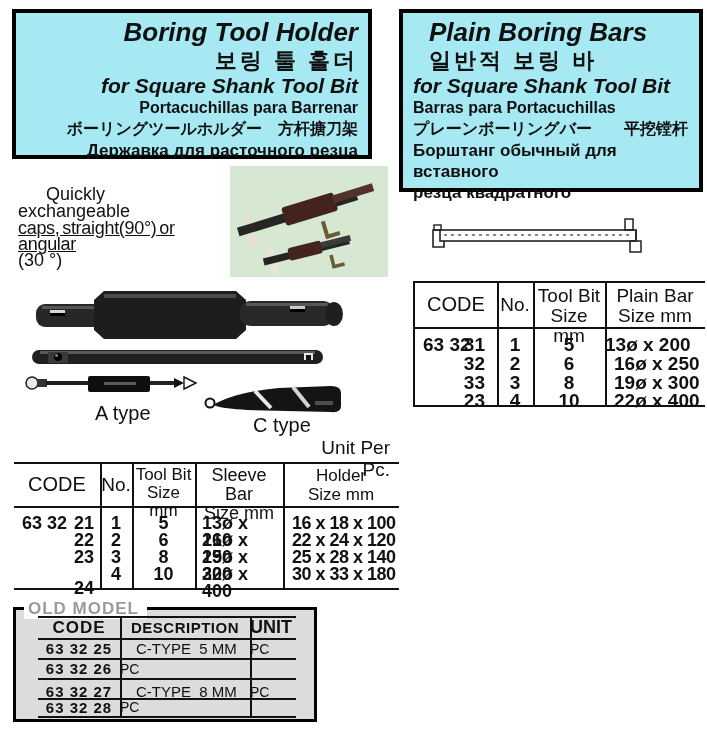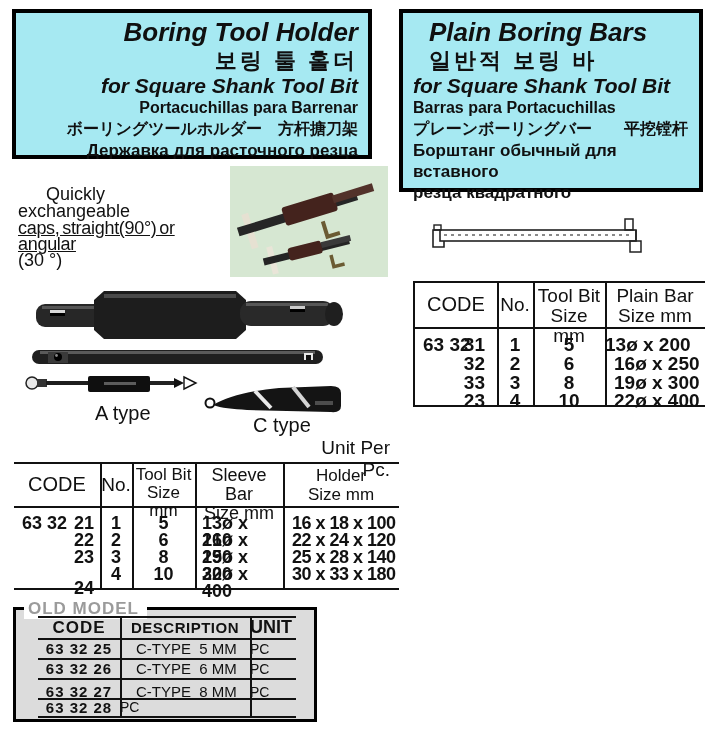--- a/index.html
+++ b/index.html
@@ -307,21 +307,20 @@
         <div class="o-desc">DESCRIPTION</div>
         <div class="o-unit">UNIT</div>
       </div>
       <div class="orow" style="top:23px;height:19px;">
         <div class="o-code">63 32 25</div>
         <div class="o-desc">C-TYPE  5 MM</div>
         <div class="o-unit">PC</div>
       </div>
       <div class="orow" style="top:43px;height:19px;">
         <div class="o-code">63 32 26</div>
-        <div class="o-desc">C-TYPE  6 MM</div>
         <div class="o-unit">PC</div>
       </div>
       <div class="orow" style="top:63px;height:25px;">
         <div class="o-code">63 32 27</div>
         <div class="o-desc">C-TYPE  8 MM</div>
         <div class="o-unit">PC</div>
       </div>
       <div class="orow" style="top:82px;height:18px;">
         <div class="o-code">63 32 28</div>
         <div class="o-unit">PC</div>

